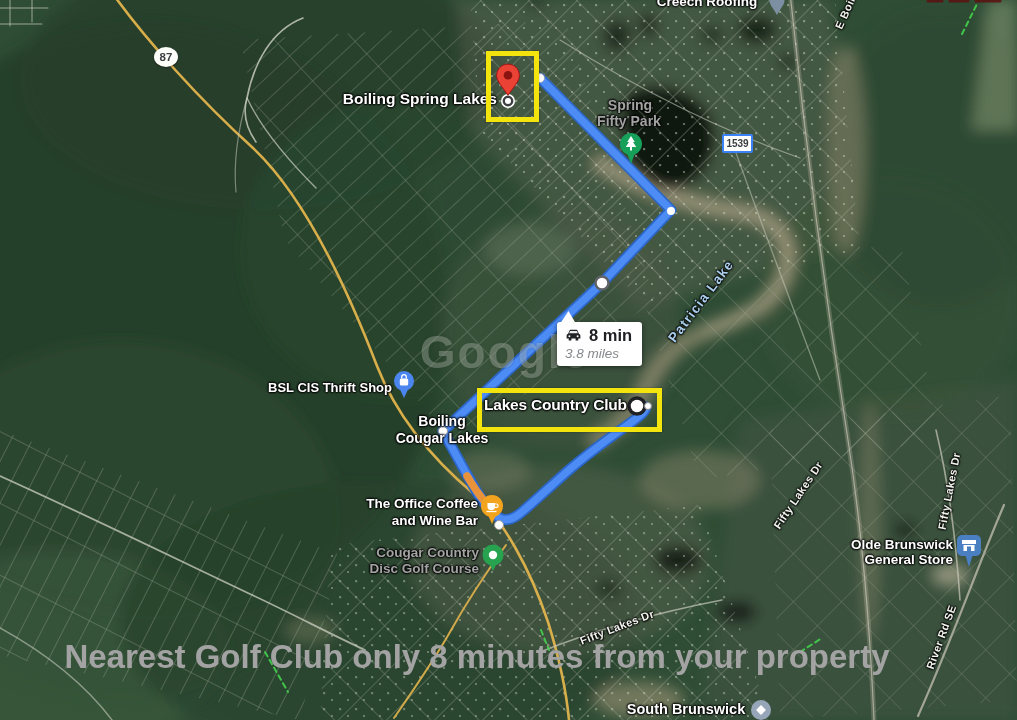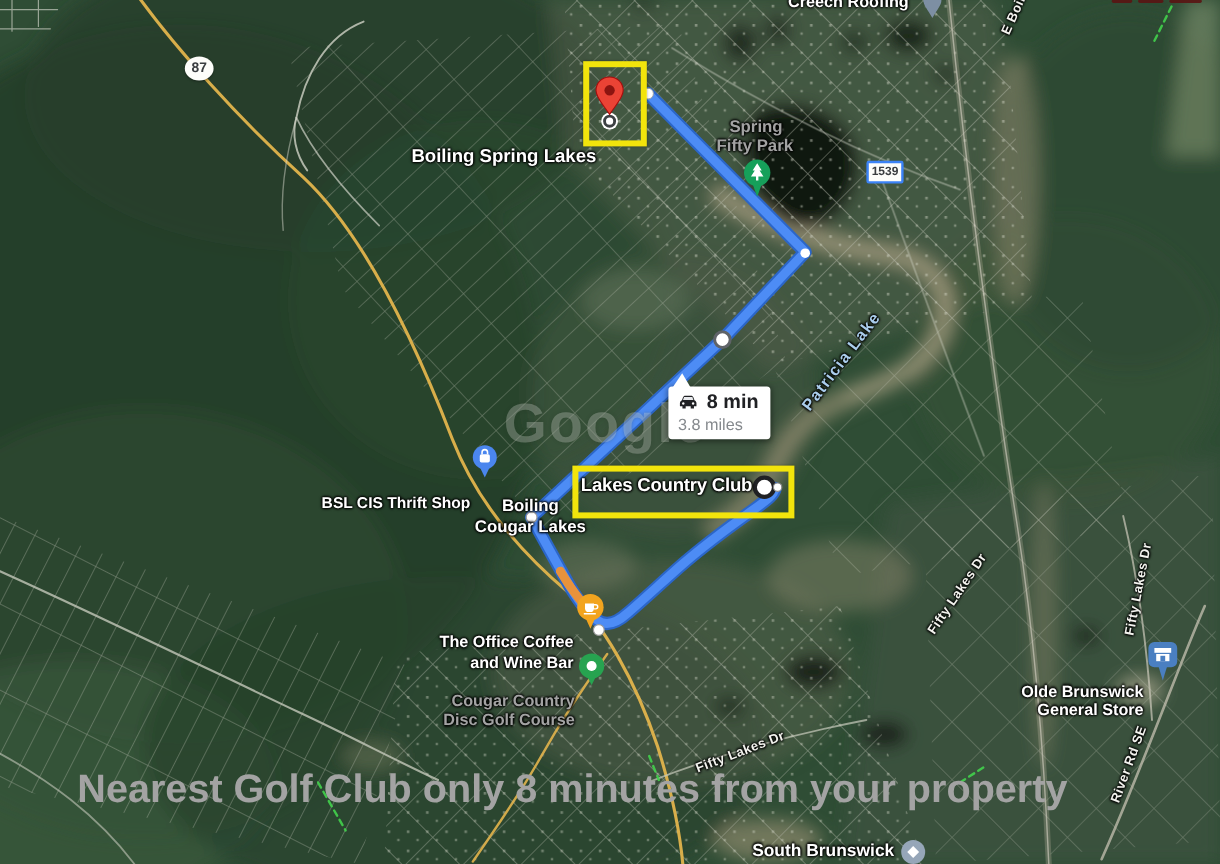--- a/index.html
+++ b/index.html
@@ -4,36 +4,36 @@
 <style>
   html,body{margin:0;padding:0;background:#111;}
   #app{position:relative;width:1017px;height:720px;overflow:hidden;
        font-family:"Liberation Sans",sans-serif;background:#2f4d35;cursor:grab;}
   #terrain{position:absolute;left:0;top:0;z-index:1;}
   
   .lbl{position:absolute;z-index:12;white-space:nowrap;color:#fff;font-weight:700;
        font-size:13px;transform:translate(-50%,-50%);
        text-shadow:0 1px 2px rgba(0,0,0,.95),0 -1px 2px rgba(0,0,0,.9),
                    1px 0 2px rgba(0,0,0,.9),-1px 0 2px rgba(0,0,0,.9);}
-  .ra{transform:translate(-100%,-50%);margin-top:32px;}
+  .ra{transform:translate(-100%,-50%);}
   .green{color:#a3a3a3;}
   .road{font-size:11px;font-weight:700;color:#f3f3ee;letter-spacing:.4px;}
   .pin{position:absolute;z-index:13;}
   
   .hlbox{position:absolute;z-index:20;border:5px solid #f2e40c;background:transparent;
          box-shadow:0 0 2px rgba(0,0,0,.35);}
   
   #bubble{position:absolute;left:557px;top:322px;z-index:30;background:#fff;border-radius:3px;
           box-shadow:0 1px 5px rgba(0,0,0,.5);padding:4px 10px 5px 7px;}
   #bubble::before{content:"";position:absolute;top:-11px;left:5px;width:0;height:0;
           border-left:5px solid transparent;border-right:10px solid transparent;
           border-bottom:12px solid #fff;transform:skewX(-14deg);}
   #bubble .r1{display:flex;align-items:center;gap:6px;}
   #bubble .dur{font-size:16.5px;font-weight:700;color:#202124;}
-  #bubble .dist{font-size:13.5px;color:#85898d;margin-top:1px;margin-left:1px;}
+  #bubble .dist{font-size:13.5px;color:#85898d;margin-top:1px;margin-left:1px;font-style:italic;}
   
   .shield{position:absolute;z-index:12;background:#fdfdfa;color:#3a3d40;font-weight:700;
           display:flex;align-items:center;justify-content:center;}
   #sh1539{left:722px;top:134px;width:27px;height:15px;font-size:10px;border:2px solid #3b82f6;border-radius:2px;}
   #sh87{left:154px;top:47px;width:24px;height:20px;font-size:11.5px;border-radius:50%;
         box-shadow:0 1px 2px rgba(0,0,0,.4);}
   
   #wm{position:absolute;left:505px;top:352px;z-index:4;transform:translate(-50%,-50%);
       font-size:46px;font-weight:700;color:rgba(225,231,222,.28);letter-spacing:2px;
       text-shadow:0 0 3px rgba(40,50,40,.25);}

